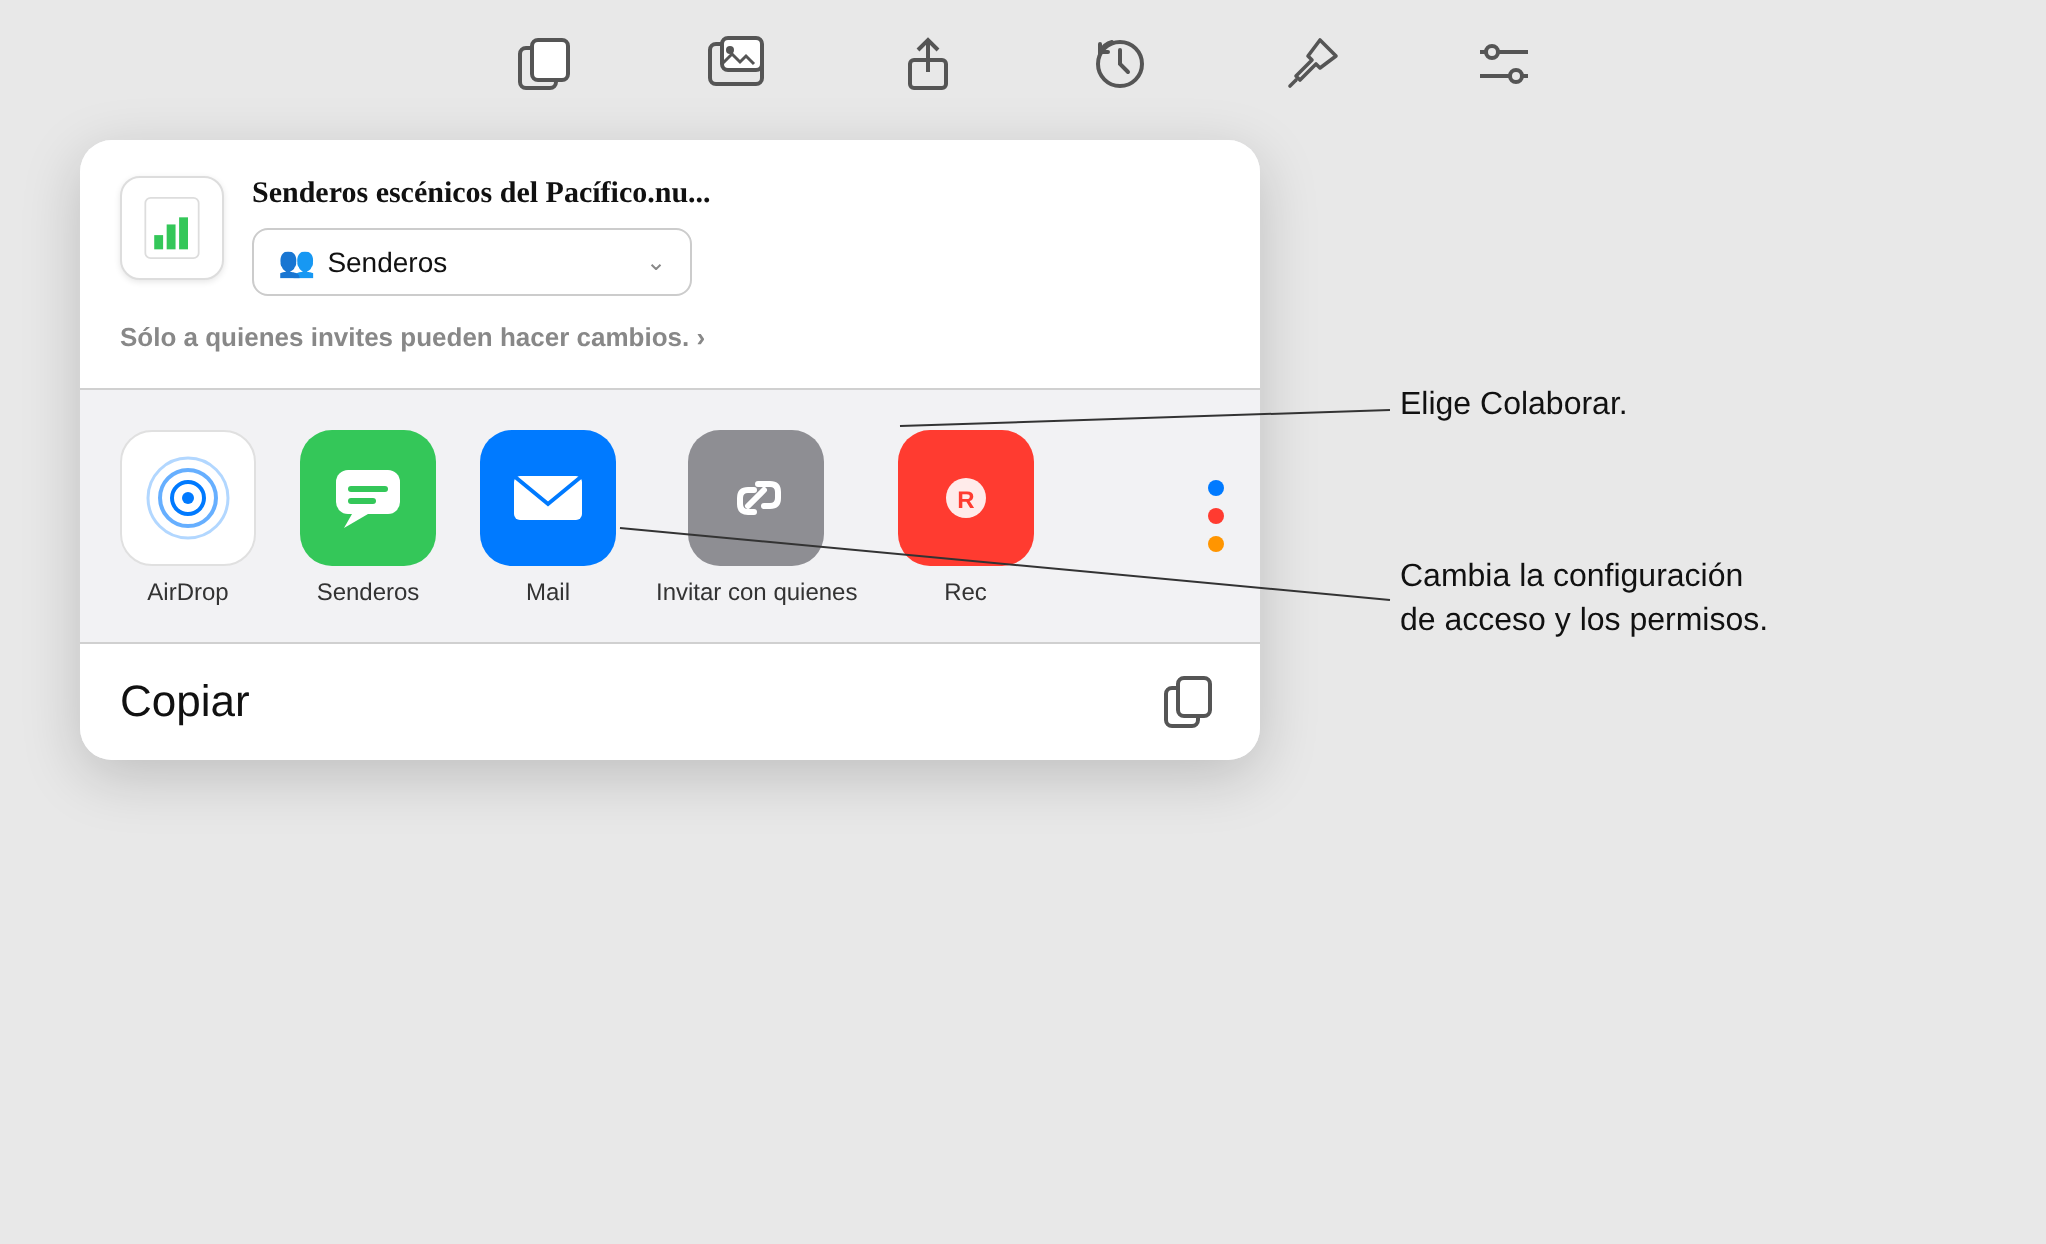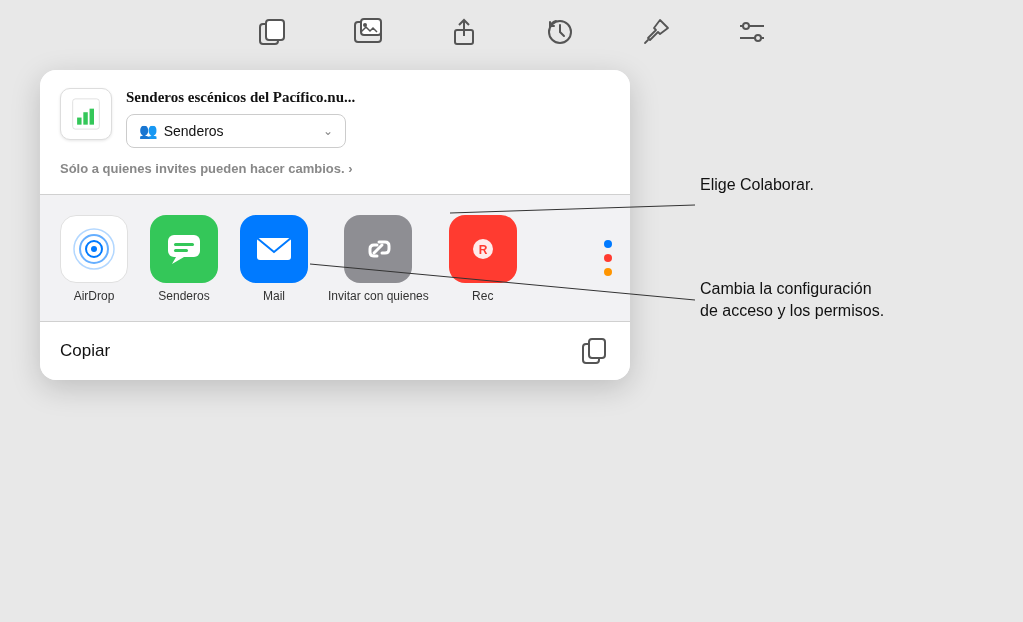--- a/index.html
+++ b/index.html
@@ -222,21 +222,21 @@
     .copy-section {
       background: white;
       padding: 14px 20px;
       display: flex;
       align-items: center;
       justify-content: space-between;
       cursor: pointer;
     }
 
     .copy-label {
-      font-size: 17px;
+      font-size: 22px;
       color: #111;
     }
 
     .copy-icon {
       width: 30px;
       height: 30px;
       display: flex;
       align-items: center;
       justify-content: center;
       color: #555;
@@ -418,18 +418,18 @@
   </div>
 </div>
 
 <svg class="annotations-svg">
 
   <line x1="450" y1="213" x2="695" y2="205" stroke="#333" stroke-width="1"></line>
 
   <line x1="310" y1="264" x2="695" y2="300" stroke="#333" stroke-width="1"></line>
 </svg>
 
-<div class="annotation" style="left:700px; top:174px;">
+<div class="annotation" style="left:700px; top:192px;">
   <span>Elige Colaborar.</span>
 </div>
 <div class="annotation" style="left:700px; top:278px; max-width:220px;">
   Cambia la configuración<br>de acceso y los permisos.
 </div>
 
 </body></html>

